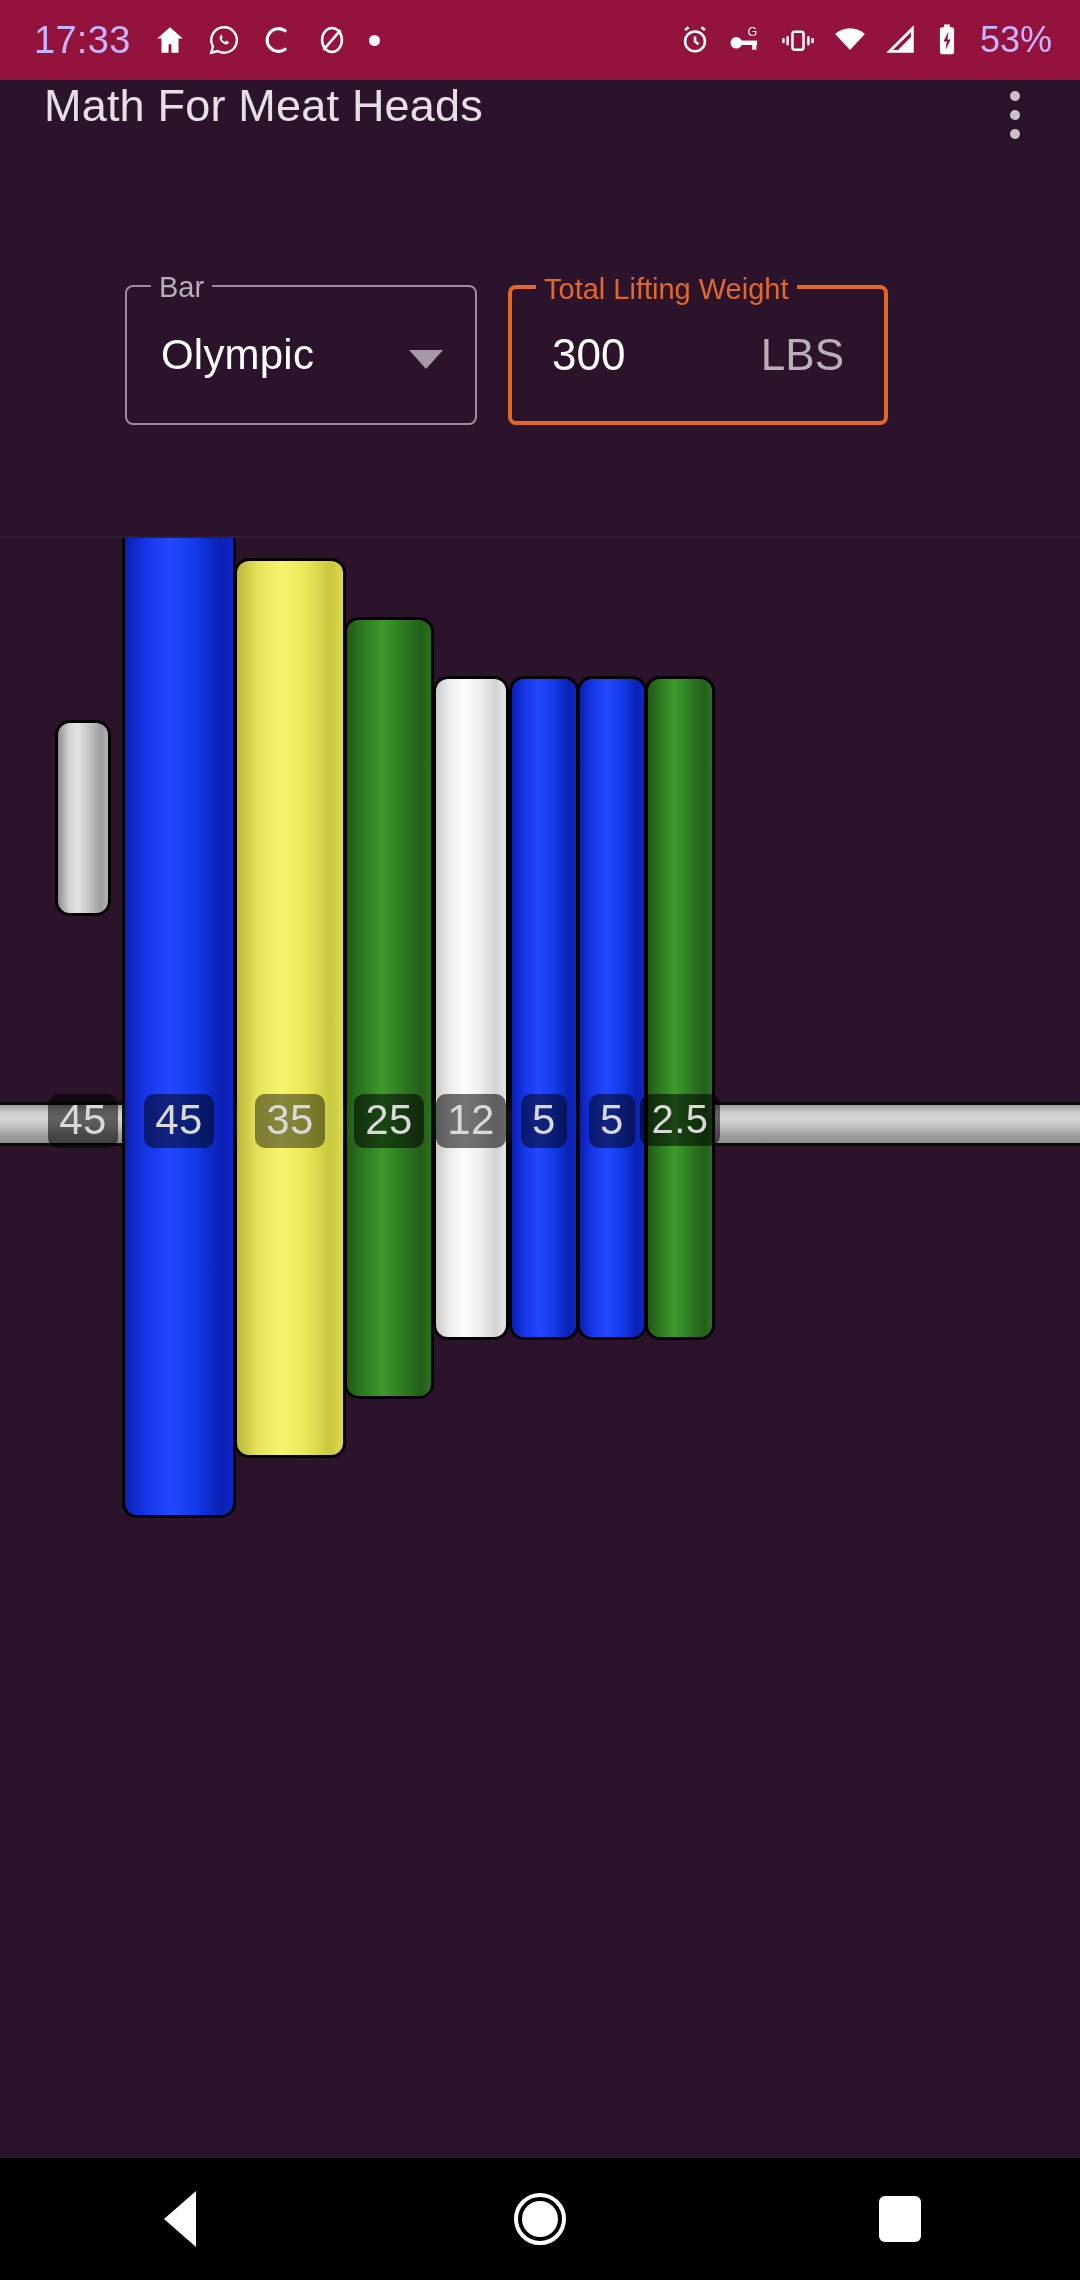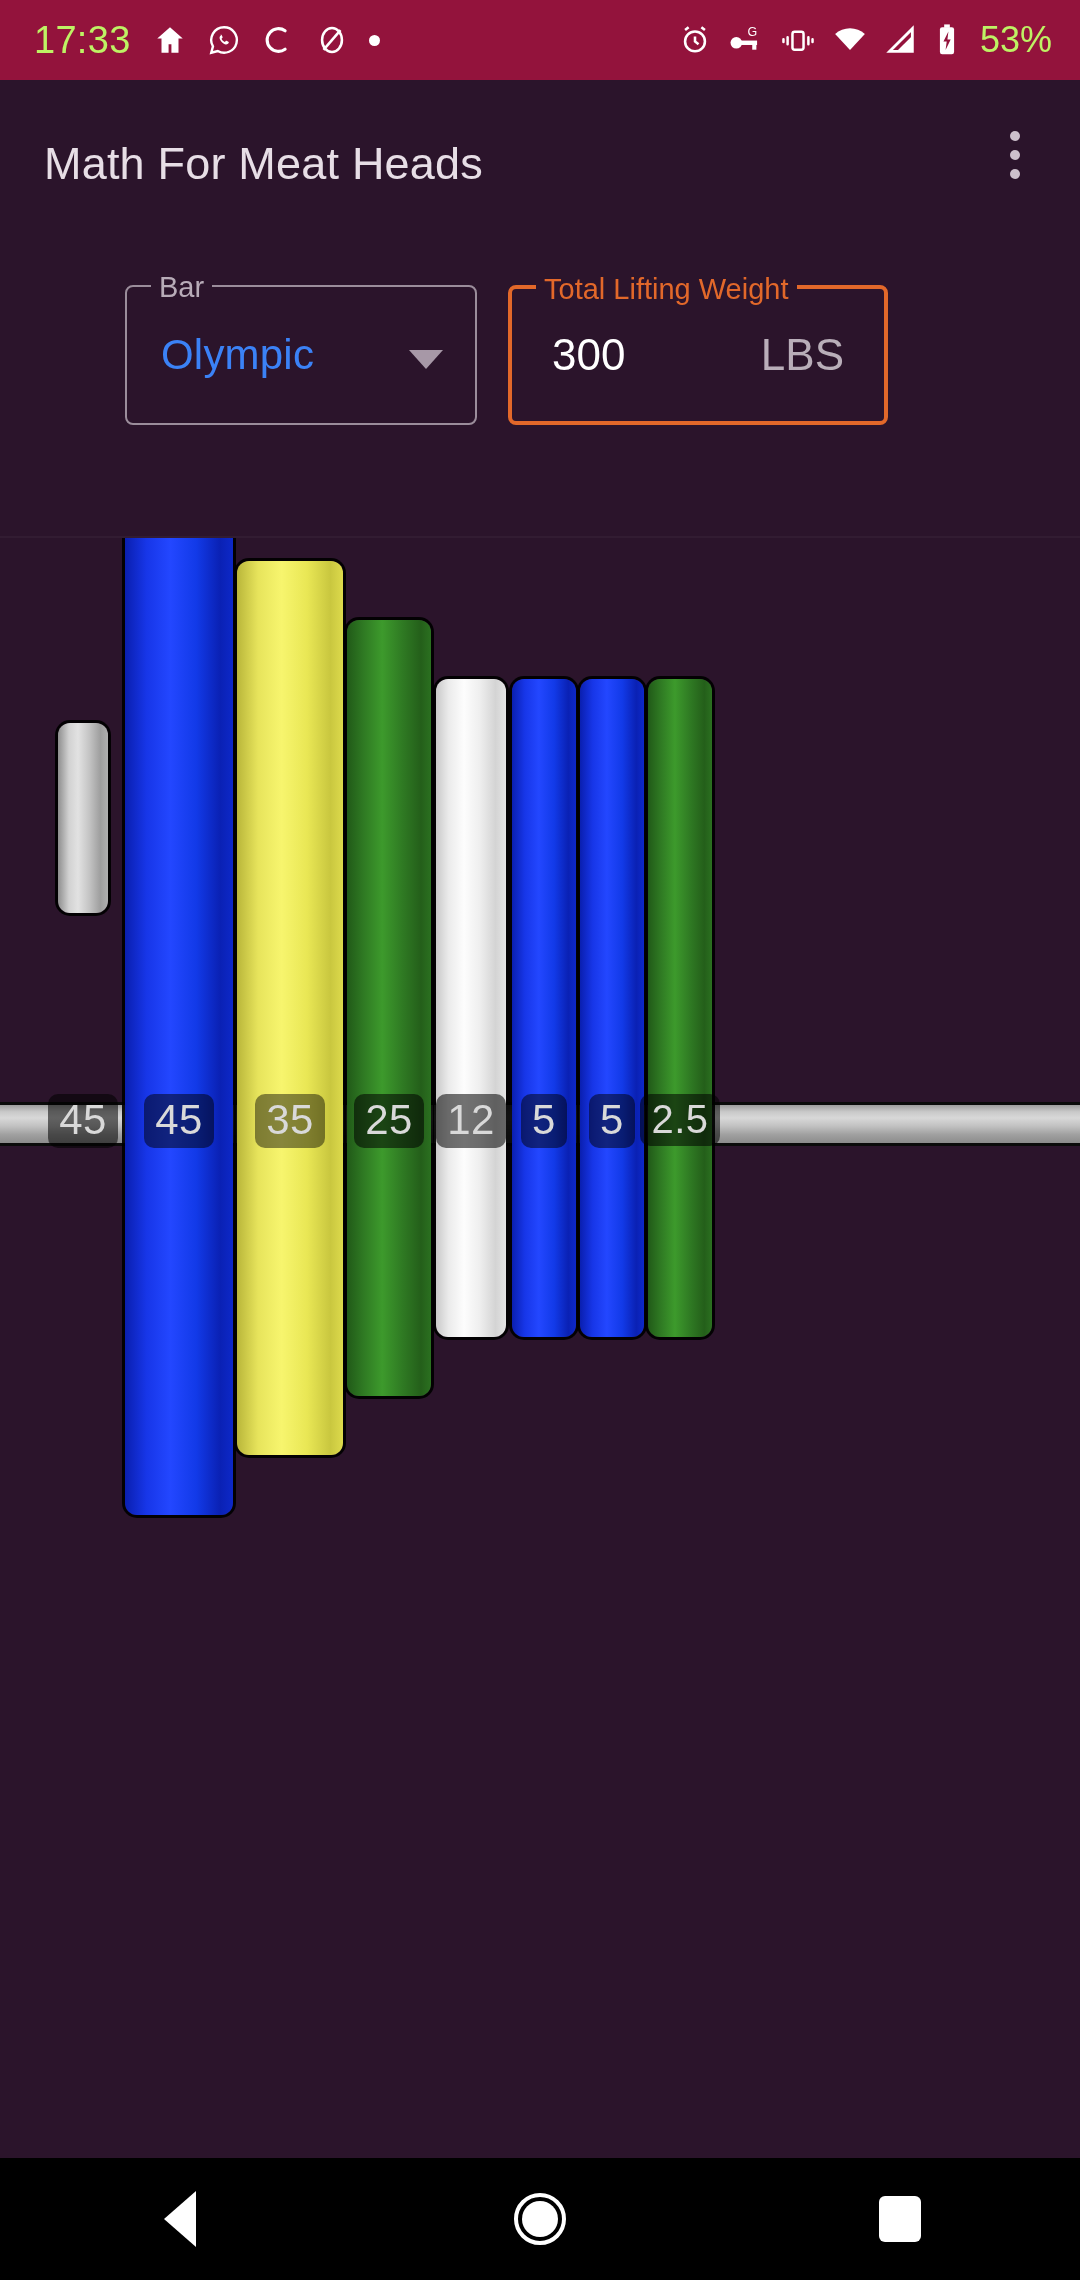--- a/index.html
+++ b/index.html
@@ -15,36 +15,36 @@
     background: #2b142b;
   }
 
   
   .status-bar {
     position: absolute; left: 0; top: 0;
     width: 1080px; height: 80px;
     background: #93133c;
     display: flex; align-items: center;
     padding: 0 28px 0 34px;
-    color: #bef264;
+    color: #c4b5fd;
   }
   .status-clock { font-size: 38px; font-weight: 400; letter-spacing: .3px; }
   .status-left-icons { display: flex; align-items: center; gap: 20px; margin-left: 22px; }
   .status-spacer { flex: 1 1 auto; }
   .status-right-icons { display: flex; align-items: center; gap: 16px; }
   .sicon { display: inline-flex; align-items: center; justify-content: center; }
   .sicon svg { display: block; }
   .dot-icon { width: 11px; height: 11px; border-radius: 50%; background: #fff; }
   .battery-pct { font-size: 36px; font-weight: 400; margin-left: 4px; }
 
   
   .app-bar {
     position: absolute; left: 0; top: 80px;
     width: 1080px; height: 110px;
-    display: flex; align-items: flex-end;
+    display: flex; align-items: flex-start;
     padding: 0 30px 0 44px;
   }
   .app-title {
     font-size: 45px; color: #e7dee6; font-weight: 400; letter-spacing: .2px;
     white-space: nowrap;
   }
   .app-bar-spacer { flex: 1 1 auto; }
   .overflow-menu {
     width: 70px; height: 70px;
     display: flex; flex-direction: column; align-items: center; justify-content: center;
@@ -77,21 +77,21 @@
     white-space: nowrap;
   }
 
   .field-bar {
     width: 352px;
     border: 2px solid #9b8d9b;
     padding: 0 34px;
   }
   .field-bar .legend { color: #b8acb8; }
   .field-bar .value {
-    font-size: 42px; color: #3b82f6; letter-spacing: .2px;
+    font-size: 42px; color: #ffffff; letter-spacing: .2px;
   }
   .dropdown-arrow {
     position: absolute; right: 32px; top: 50%; margin-top: -5px;
     width: 0; height: 0;
     border-left: 17px solid transparent;
     border-right: 17px solid transparent;
     border-top: 19px solid #a798a7;
   }
 
   .field-weight {

